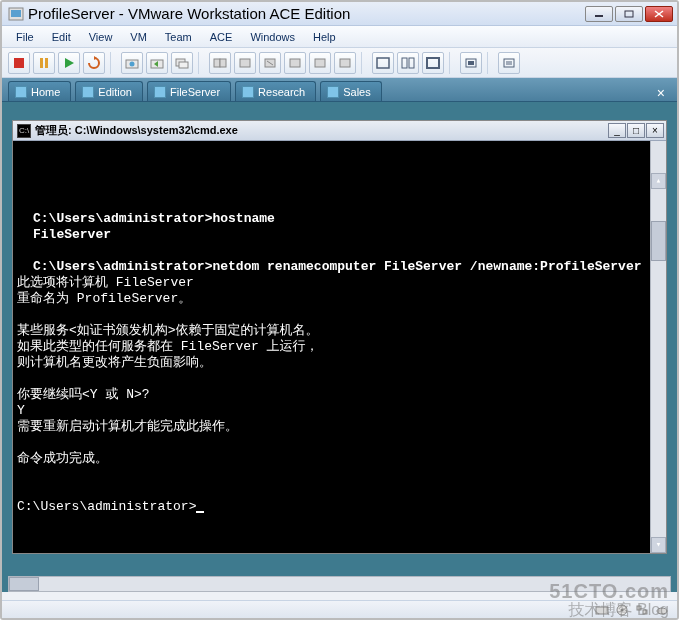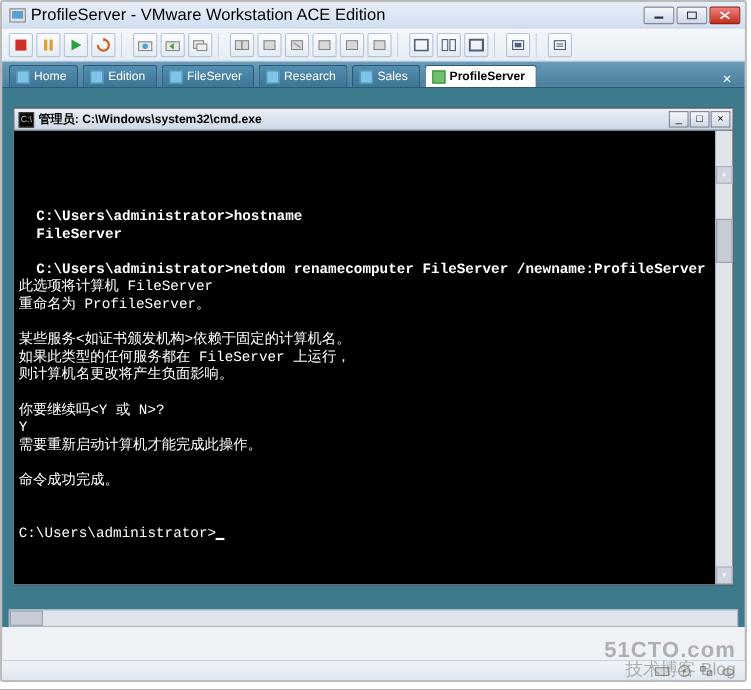--- a/index.html
+++ b/index.html
@@ -92,20 +92,30 @@
         </div>
       <div class="winbtn close">
           <svg width="10" height="8">
             <line x1="1" y1="1" x2="9" y2="7" stroke="#fff" stroke-width="1.5"></line>
             <line x1="9" y1="1" x2="1" y2="7" stroke="#fff" stroke-width="1.5"></line>
           </svg>
         </div>
     </div>
   </div>
 
+  <div class="menubar">
+    <span>File</span>
+    <span>Edit</span>
+    <span>View</span>
+    <span>VM</span>
+    <span>Team</span>
+    <span>ACE</span>
+    <span>Windows</span>
+    <span>Help</span>
+  </div>
 
   <div class="toolbar">
     <div class="tbtn">
         <svg width="12" height="12">
           <rect x="1" y="1" width="10" height="10" fill="#d03028"></rect>
         </svg>
       </div>
     <div class="tbtn">
         <svg width="12" height="12">
           <rect x="2" y="1" width="3" height="10" fill="#e0a030"></rect>
@@ -222,24 +232,20 @@
         <span class="tabicon"></span>
         <span>FileServer</span>
       </div>
     <div class="tab">
         <span class="tabicon"></span>
         <span>Research</span>
       </div>
     <div class="tab">
         <span class="tabicon"></span>
         <span>Sales</span>
-      </div>
-    <div class="tab active">
-        <span class="tabicon"></span>
-        <span>ProfileServer</span>
       </div>
     <span class="tabclose">×</span>
   </div>
   <span class="cursor-ptr">↖</span>
 
   <div class="client">
     <div class="cmdwin">
       <div class="cmdtitle">
         <span class="icon">C:\</span>
         <span class="txt">管理员: C:\Windows\system32\cmd.exe</span>

